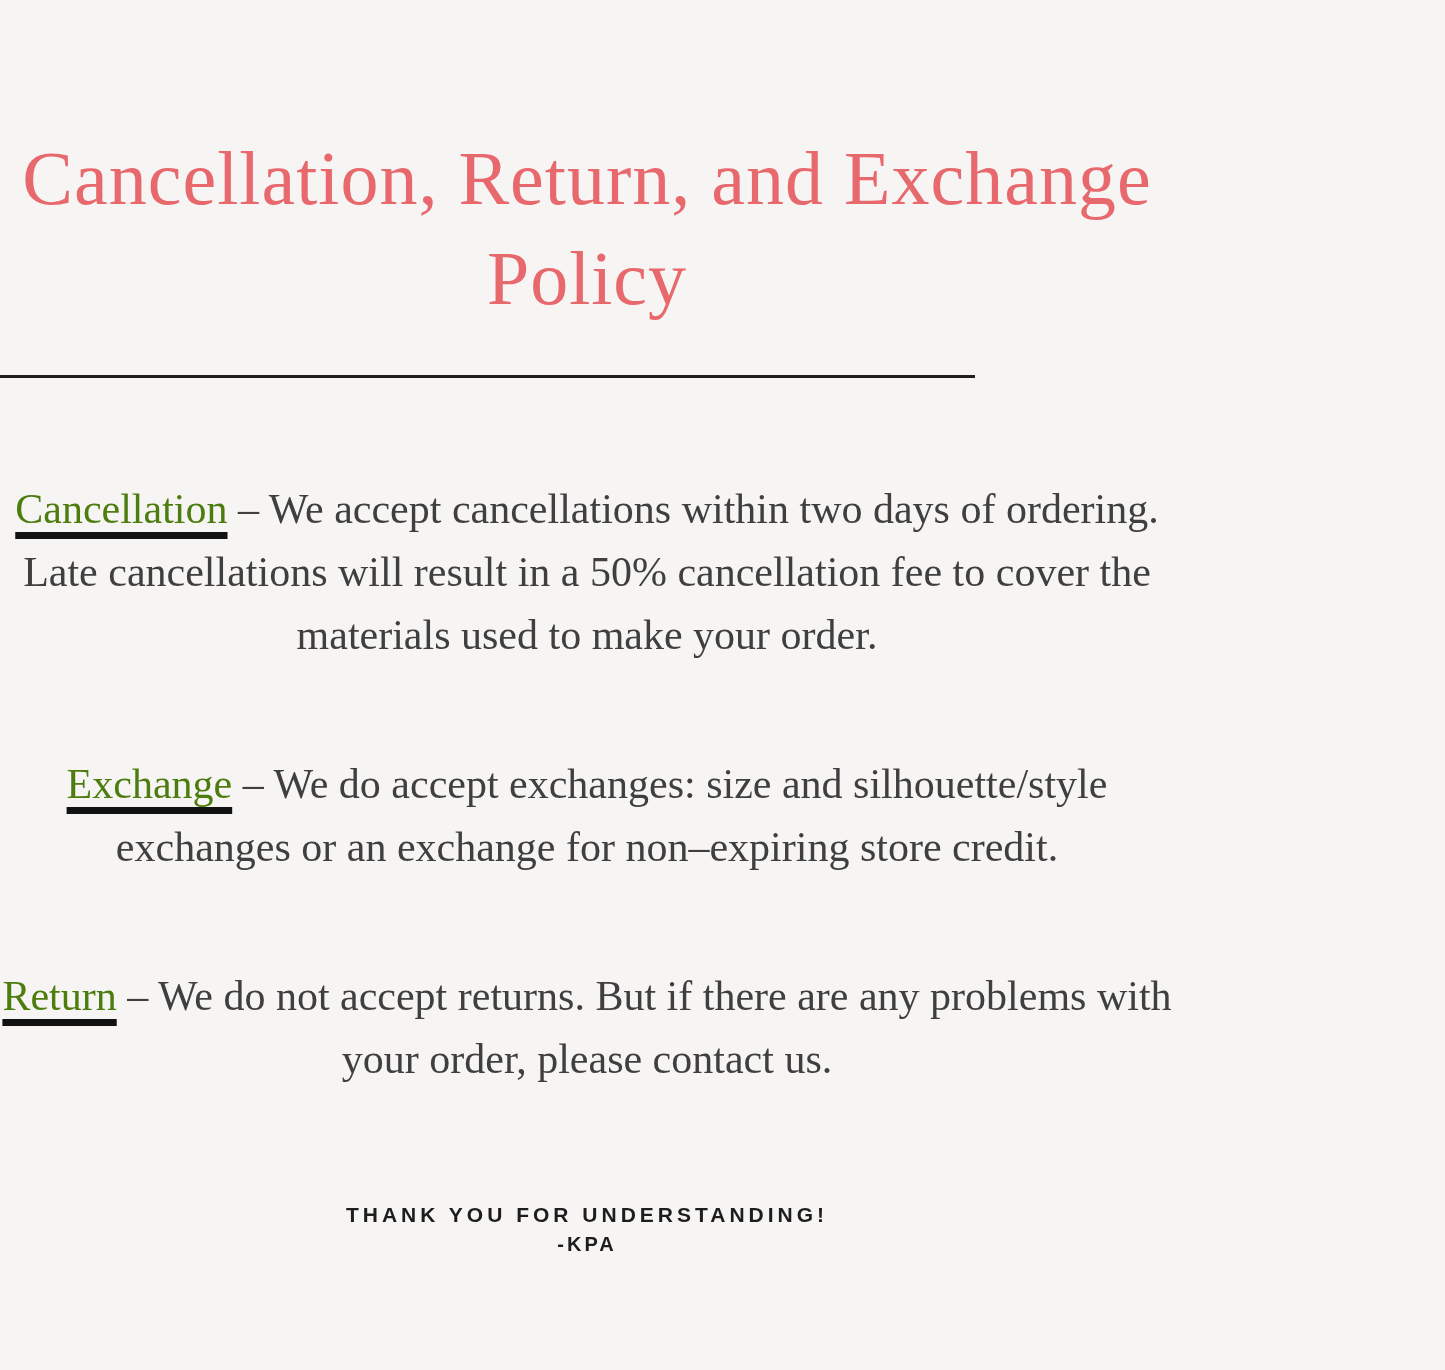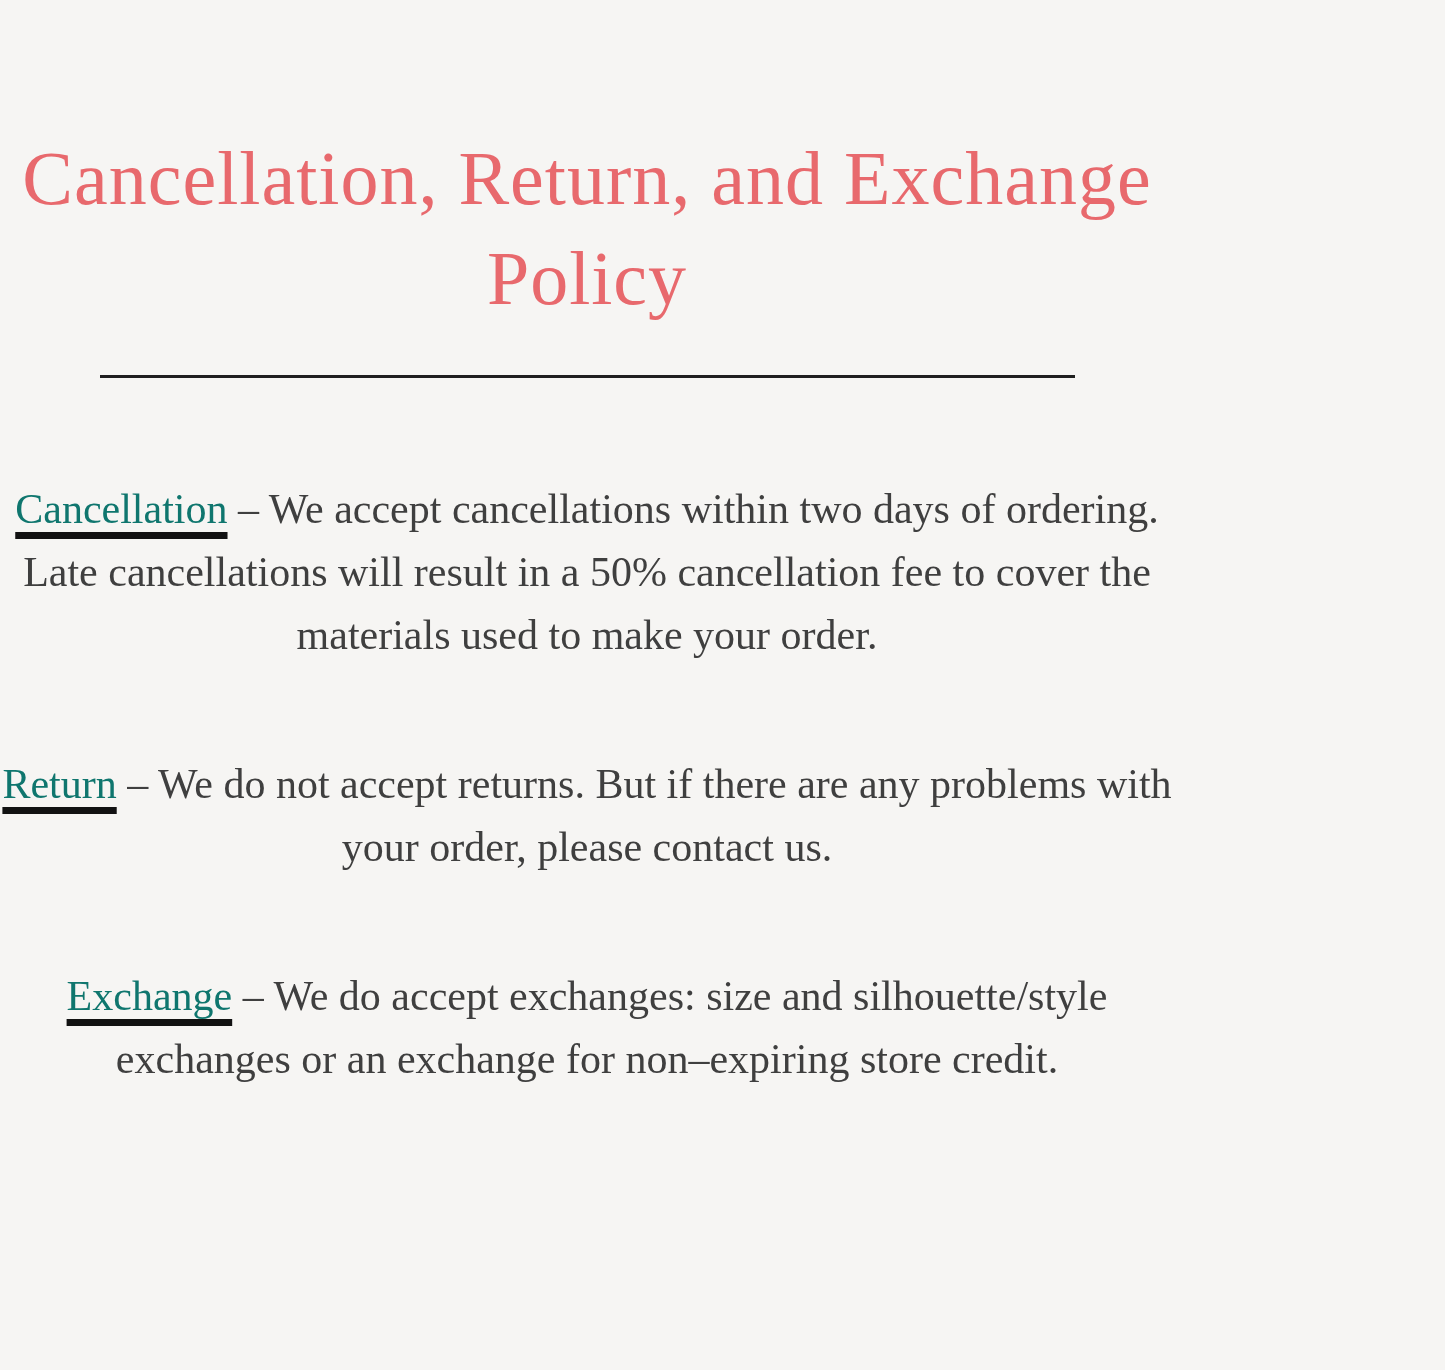--- a/index.html
+++ b/index.html
@@ -10,21 +10,20 @@
     background: #f6f5f3;
     overflow: hidden;
   }
 
   .page {
     width: 1174px;
     height: 1370px;
     background: #f6f5f3;
     display: flex;
     flex-direction: column;
-    align-items: center;
     font-family: "Liberation Serif", "DejaVu Serif", serif;
     gap: 16px;
   }
 
   
   .title {
     margin-top: 128px;
     max-width: 1260px;
     text-align: center;
     font-size: 76px;
@@ -69,21 +68,21 @@
   .policy-1 { margin-top: 84px; }
   .policy-2 { margin-top: 70px; }
   .policy-3 { margin-top: 70px; }
 
   .policy .term {
     text-decoration: underline;
     text-decoration-thickness: 7px;
     text-underline-offset: 9px;
     text-decoration-skip-ink: auto;
     text-decoration-color: #121212;
-    color: #0f766e;
+    color: #4d7c0f;
   }
 
   
   .footer {
     margin-top: 96px;
     text-align: center;
     font-family: "Liberation Sans", "DejaVu Sans", sans-serif;
     color: #1d1d1d;
   }
   .footer .thanks {
@@ -106,24 +105,28 @@
   <h1 class="title">Cancellation, Return, and Exchange Policy</h1>
 
   <div class="divider"></div>
 
 
   <p class="policy policy-1">
     <span class="term">Cancellation</span>
     <span class="body-text">– We accept cancellations within two days of ordering. Late cancellations will result in a 50% cancellation fee to cover the materials used to make your order.</span>
   </p>
 
+  <p class="policy policy-3">
+    <span class="term">Exchange</span>
+    <span class="body-text">– We do accept exchanges: size and silhouette/style exchanges or an exchange for non–expiring store credit.</span>
+  </p>
+
   <p class="policy policy-2">
     <span class="term">Return</span>
     <span class="body-text">– We do not accept returns. But if there are any problems with your order, please contact us.</span>
   </p>
 
-  <p class="policy policy-3">
-    <span class="term">Exchange</span>
-    <span class="body-text">– We do accept exchanges: size and silhouette/style exchanges or an exchange for non–expiring store credit.</span>
-  </p>
-
+  <div class="footer">
+    <div class="thanks">THANK YOU FOR UNDERSTANDING!</div>
+    <div class="signature">-KPA</div>
+  </div>
 
 </div>
 
 </body></html>

